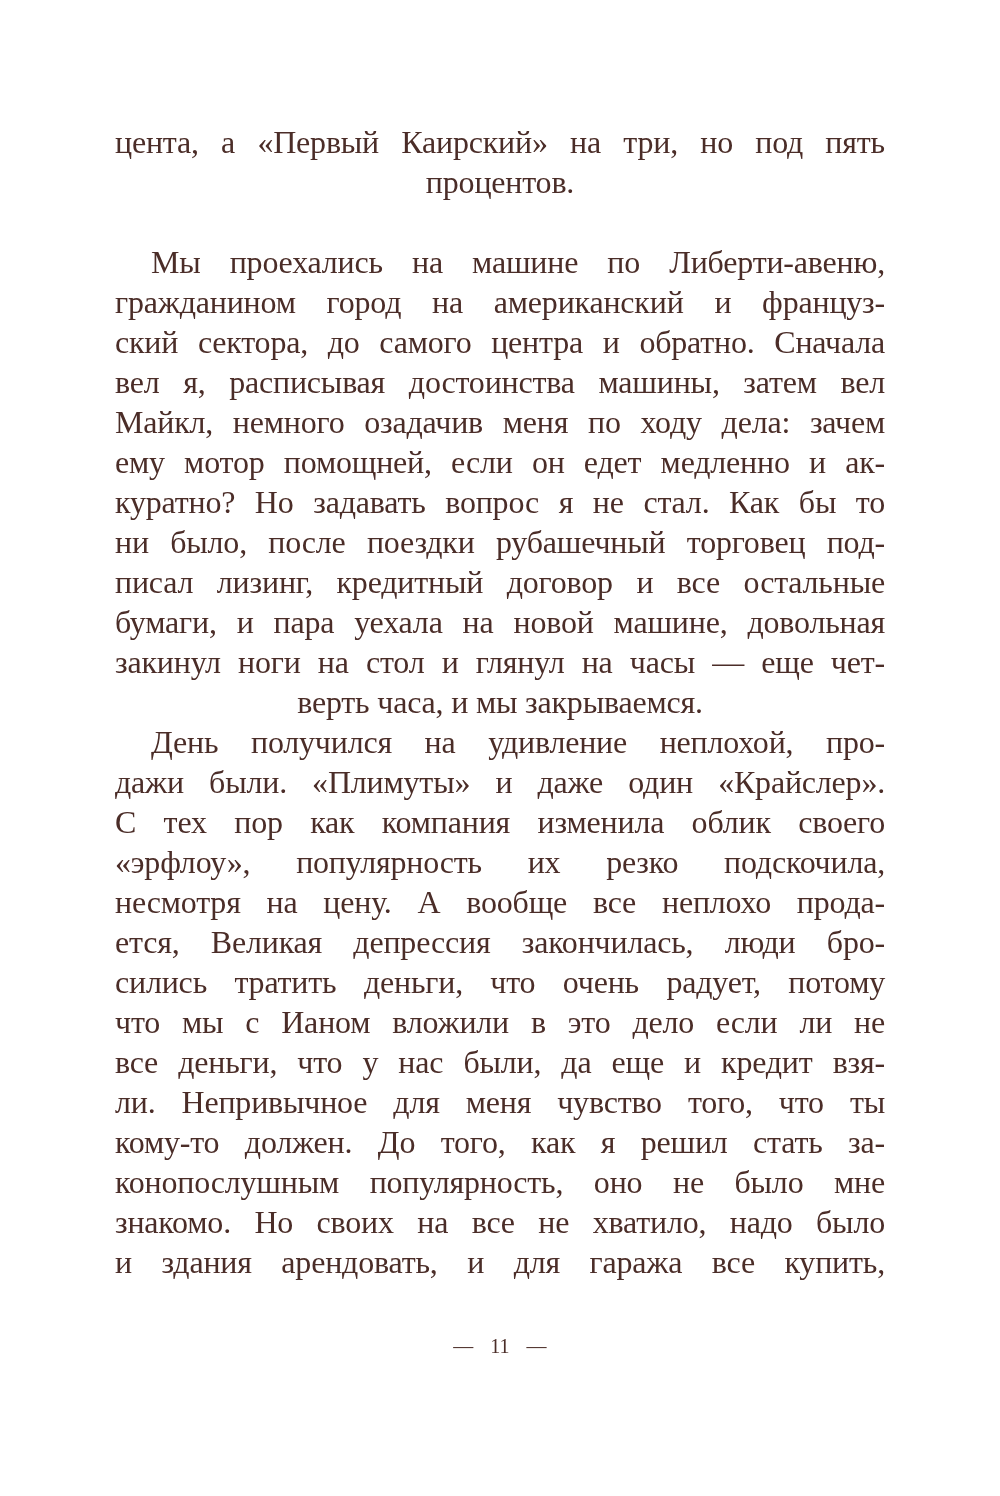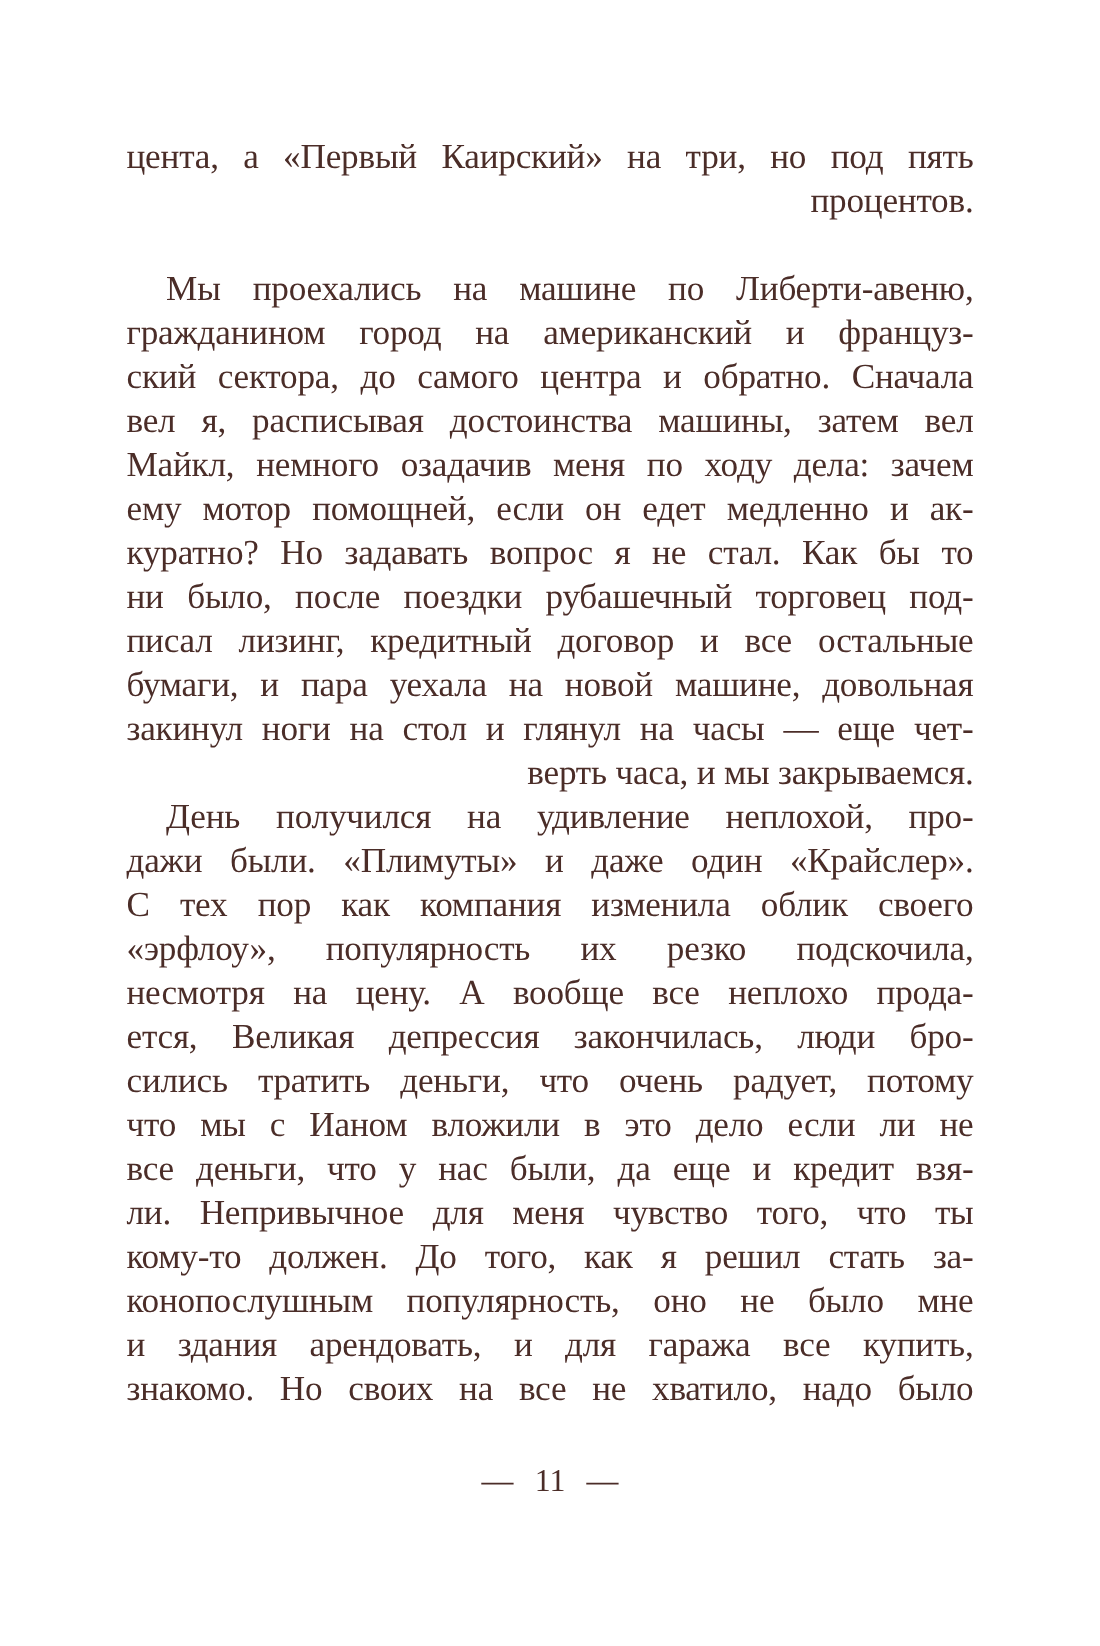--- a/index.html
+++ b/index.html
@@ -28,36 +28,36 @@
   }
   .paragraph.space-before {
     margin-top: 40px;
     font-family: Liberation Serif, serif;
   }
   .line {
     font-size: 32px;
     line-height: 40px;
     letter-spacing: -0.2px;
     white-space: normal;
-    text-align: right;
+    text-align: center;
   }
   .line.justified {
     text-align: justify;
     text-align-last: justify;
   }
   .line.indent {
     padding-left: 36px;
   }
   .page-footer {
     position: absolute;
     top: 1326px;
     left: 0;
     width: 100%;
     text-align: center;
-    font-size: 29px;
+    font-size: 20px;
     line-height: 40px;
     word-spacing: 12px;
   }
 </style>
 </head>
 <body style="background: rgb(255, 255, 255); color: rgb(75, 45, 40);">
 
 <div class="book-page">
   <div class="text-block" id="text-block">
       <div class="paragraph">
@@ -84,20 +84,20 @@
         <div class="line justified">С тех пор как компания изменила облик своего</div>
         <div class="line justified">«эрфлоу», популярность их резко подскочила,</div>
         <div class="line justified">несмотря на цену. А вообще все неплохо прода-</div>
         <div class="line justified">ется, Великая депрессия закончилась, люди бро-</div>
         <div class="line justified">сились тратить деньги, что очень радует, потому</div>
         <div class="line justified">что мы с Ианом вложили в это дело если ли не</div>
         <div class="line justified">все деньги, что у нас были, да еще и кредит взя-</div>
         <div class="line justified">ли. Непривычное для меня чувство того, что ты</div>
         <div class="line justified">кому-то должен. До того, как я решил стать за-</div>
         <div class="line justified">конопослушным популярность, оно не было мне</div>
+        <div class="line justified">знакомо. Но своих на все не хватило, надо было</div>
         <div class="line justified">и здания арендовать, и для гаража все купить,</div>
-        <div class="line justified">знакомо. Но своих на все не хватило, надо было</div>
       </div>
     </div>
   <div class="page-footer">
     <span>— 11 —</span>
   </div>
 </div>
 
 </body></html>

